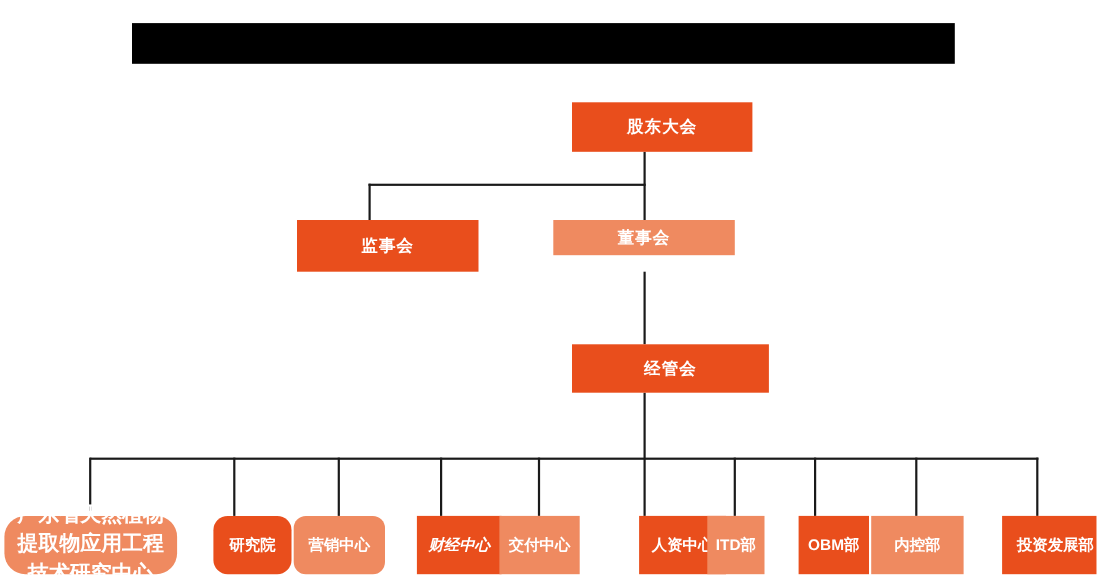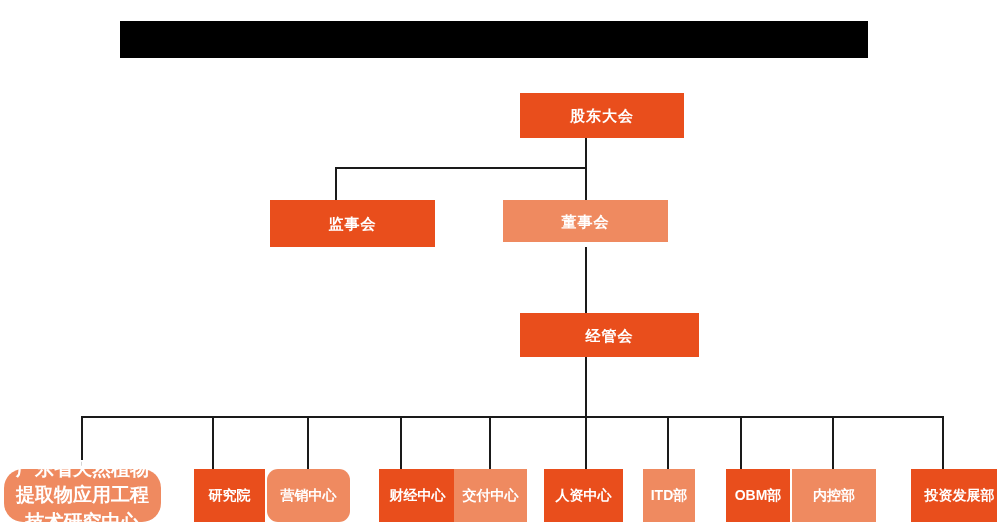--- a/index.html
+++ b/index.html
@@ -41,31 +41,31 @@
     line-height: 1.4;
     padding: 2px 4px;
   }
   .node.primary   { background: var(--c-primary); margin-left: 16px; }
   .node.secondary { background: var(--c-secondary); }
 
   
   .n-root  { left: 504px; top: 93px;  width: 164px; height: 45px; }
   
   .n-sup   { left: 254px; top: 200px; width: 165px; height: 47px; }
-  .n-board { left: 503px; top: 200px; width: 165px; height: 42px; }
+  .n-board { left: 503px; top: 200px; width: 165px; height: 32px; }
   
   .n-mgmt  { left: 504px; top: 313px; width: 179px; height: 44px; }
   
   .lvl4 { top: 469px; height: 53px; font-size: 14px; letter-spacing: 0; }
   .b1  { left: 4px;   width: 157px; font-size: 19px; border-radius: 19px; }
-  .b2  { left: 178px; width: 71px; }
+  .b2  { left: 178px; width: 71px; border-radius: 13px; }
   .b3  { left: 267px; width: 83px; border-radius: 11px; }
-  .b4  { left: 363px; width: 77px; }
+  .b4  { left: 363px; width: 77px; font-style: italic; }
   .b5  { left: 454px; width: 73px; }
-  .b6  { left: 528px; width: 79px; }
+  .b6  { left: 565px; width: 79px; }
   .b7  { left: 643px; width: 52px; }
   .b8  { left: 710px; width: 64px; }
   .b9  { left: 792px; width: 84px; }
   .b10 { left: 895px; width: 97px; }
 
   .line { position: absolute; background: var(--c-line); }
   .l-root-down  { left: 585px; top: 138px; width: 2px;   height: 63px; }
   .l-branch-h   { left: 335px; top: 167px; width: 252px; height: 2px; }
   .l-sup-down   { left: 335px; top: 167px; width: 2px;   height: 34px; }
   .l-board-mgmt { left: 585px; top: 247px; width: 2px;   height: 66px; }

